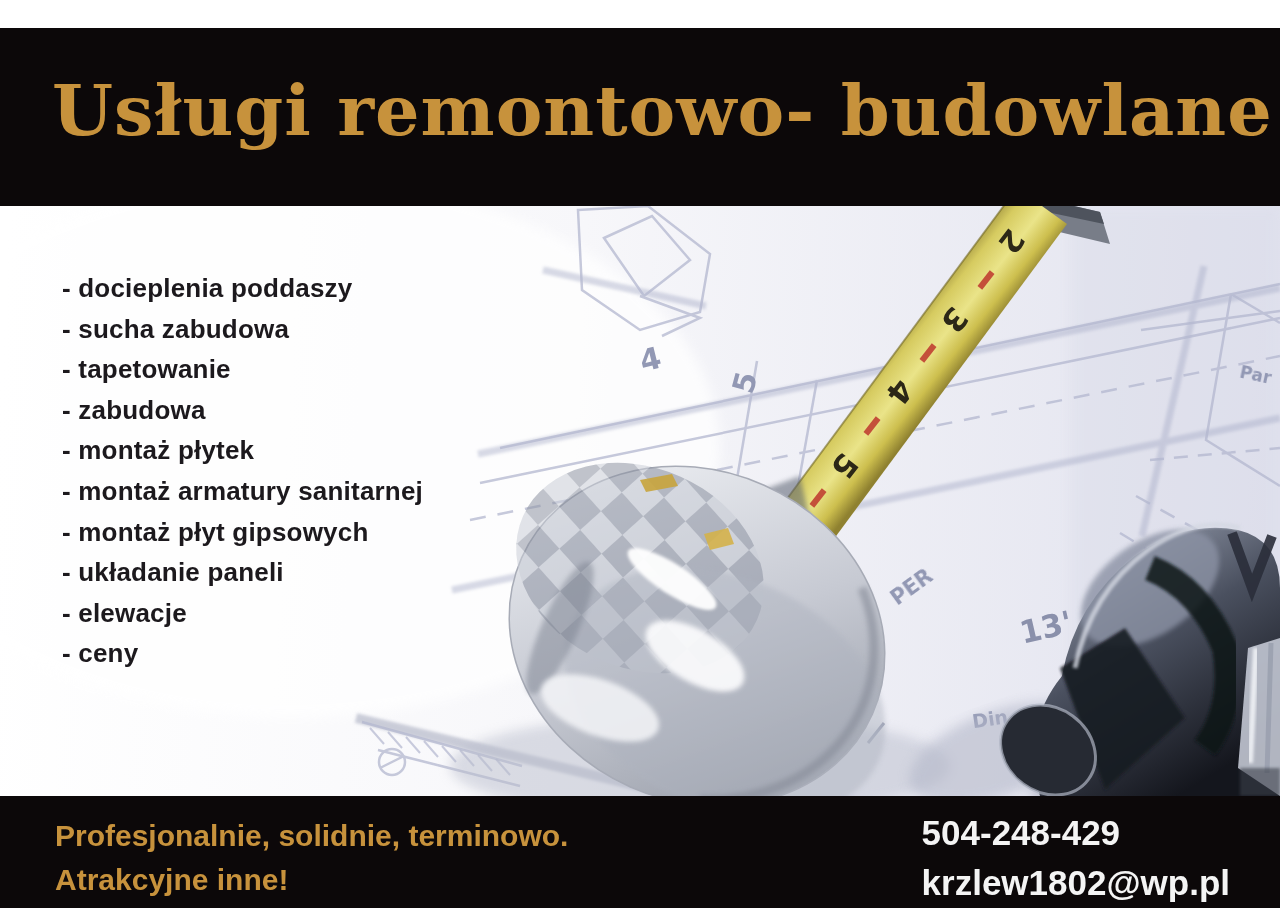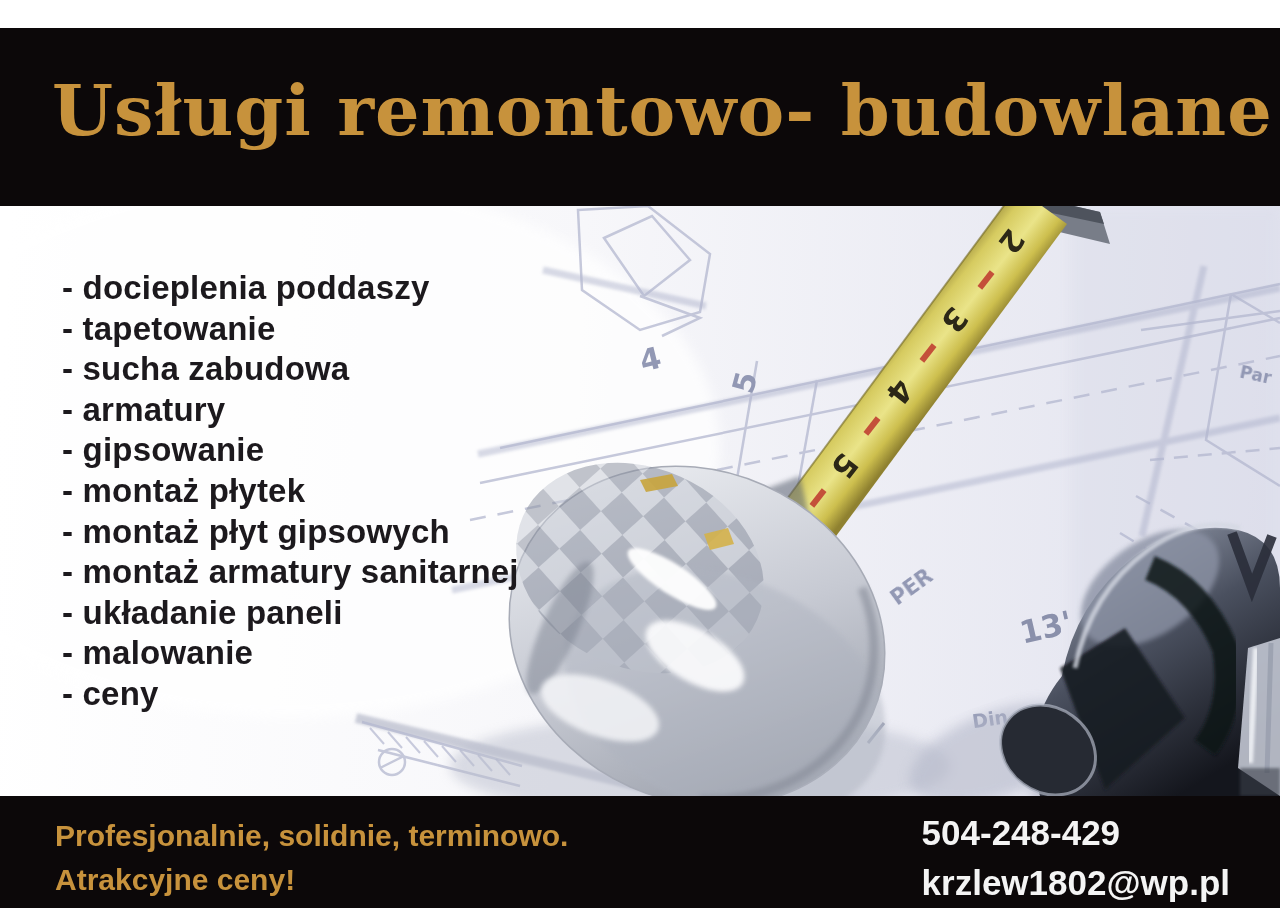--- a/index.html
+++ b/index.html
@@ -19,21 +19,21 @@
   .header-title{
     position:absolute;left:52px;top:46px;
     font-family:"DejaVu Serif",serif;font-weight:bold;
     font-size:70px;line-height:1.05;letter-spacing:1px;white-space:nowrap;
     color:var(--gold);
   }
   .photo{position:absolute;left:0;top:178px;width:1280px;height:590px;background:#fff;}
   .photo svg{position:absolute;left:0;top:0;}
   .services{
     position:absolute;left:62px;top:240px;z-index:5;
-    color:var(--text-black);font-weight:bold;font-size:33px;line-height:40.6px;
+    color:var(--text-black);font-weight:bold;font-size:26px;line-height:40.6px;
     letter-spacing:0.2px;white-space:nowrap;
   }
   .footer{position:absolute;left:0;top:768px;width:1280px;height:152px;background:var(--bg-black);}
   .tagline{
     position:absolute;left:55px;top:18px;
     color:var(--gold);font-weight:bold;font-size:30px;line-height:44px;white-space:nowrap;
   }
   .contact{
     position:absolute;right:50px;top:12px;text-align:left;
     color:var(--contact-white);font-weight:bold;font-size:35px;line-height:50px;white-space:nowrap;
@@ -203,36 +203,35 @@
         <polygon points="1248,620 1280,610 1280,768 1238,740" fill="#c2c7d3" opacity="0.9"></polygon>
         <path d="M1256,620 L1250,735" stroke="#f0f2f6" stroke-width="6" opacity="0.9" filter="url(#b1)"></path>
         <path d="M1271,615 L1267,745" stroke="#9ba1b0" stroke-width="5" opacity="0.9"></path>
         <rect x="1240" y="740" width="40" height="28" fill="#3a3f4c" opacity="0.6" filter="url(#b1)"></rect>
       </g>
     </svg>
   </div>
 
   <div class="services">
     <div>- docieplenia poddaszy</div>
+    <div>- sucha zabudowa</div>
     <div>- tapetowanie</div>
-    <div>- sucha zabudowa</div>
-    <div>- armatury</div>
-    <div>- gipsowanie</div>
+    <div>- zabudowa</div>
     <div>- montaż płytek</div>
+    <div>- montaż armatury sanitarnej</div>
     <div>- montaż płyt gipsowych</div>
-    <div>- montaż armatury sanitarnej</div>
     <div>- układanie paneli</div>
-    <div>- malowanie</div>
+    <div>- elewacje</div>
     <div>- ceny</div>
   </div>
 
   <div class="footer">
     <div class="tagline">
       <div>Profesjonalnie, solidnie, terminowo.</div>
-      <div>Atrakcyjne ceny!</div>
+      <div>Atrakcyjne inne!</div>
     </div>
     <div class="contact">
       <div>504-248-429</div>
       <div>krzlew1802@wp.pl</div>
     </div>
   </div>
 
   <div class="bottom-strip"></div>
 </div>
 

